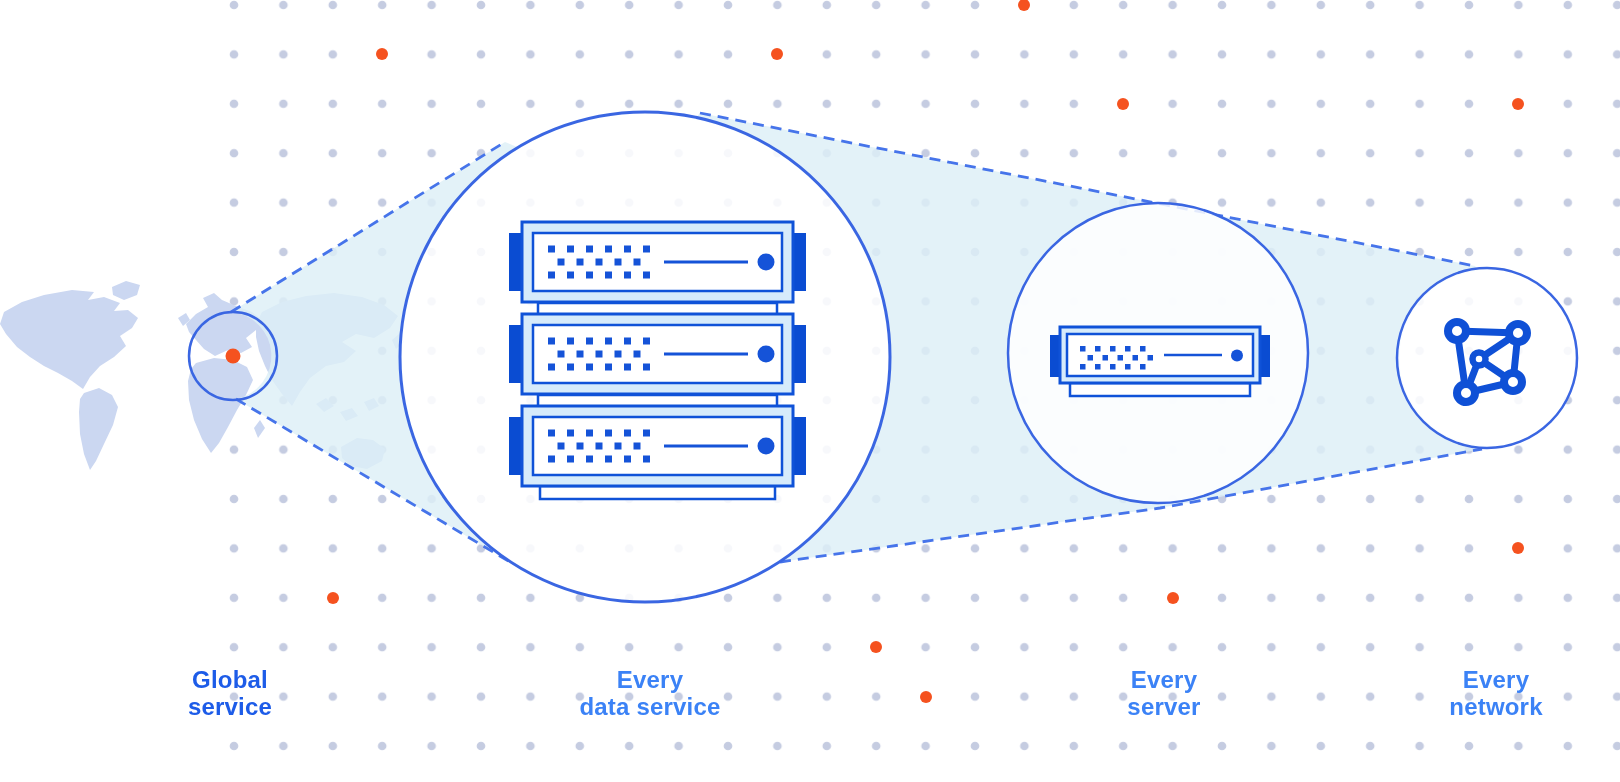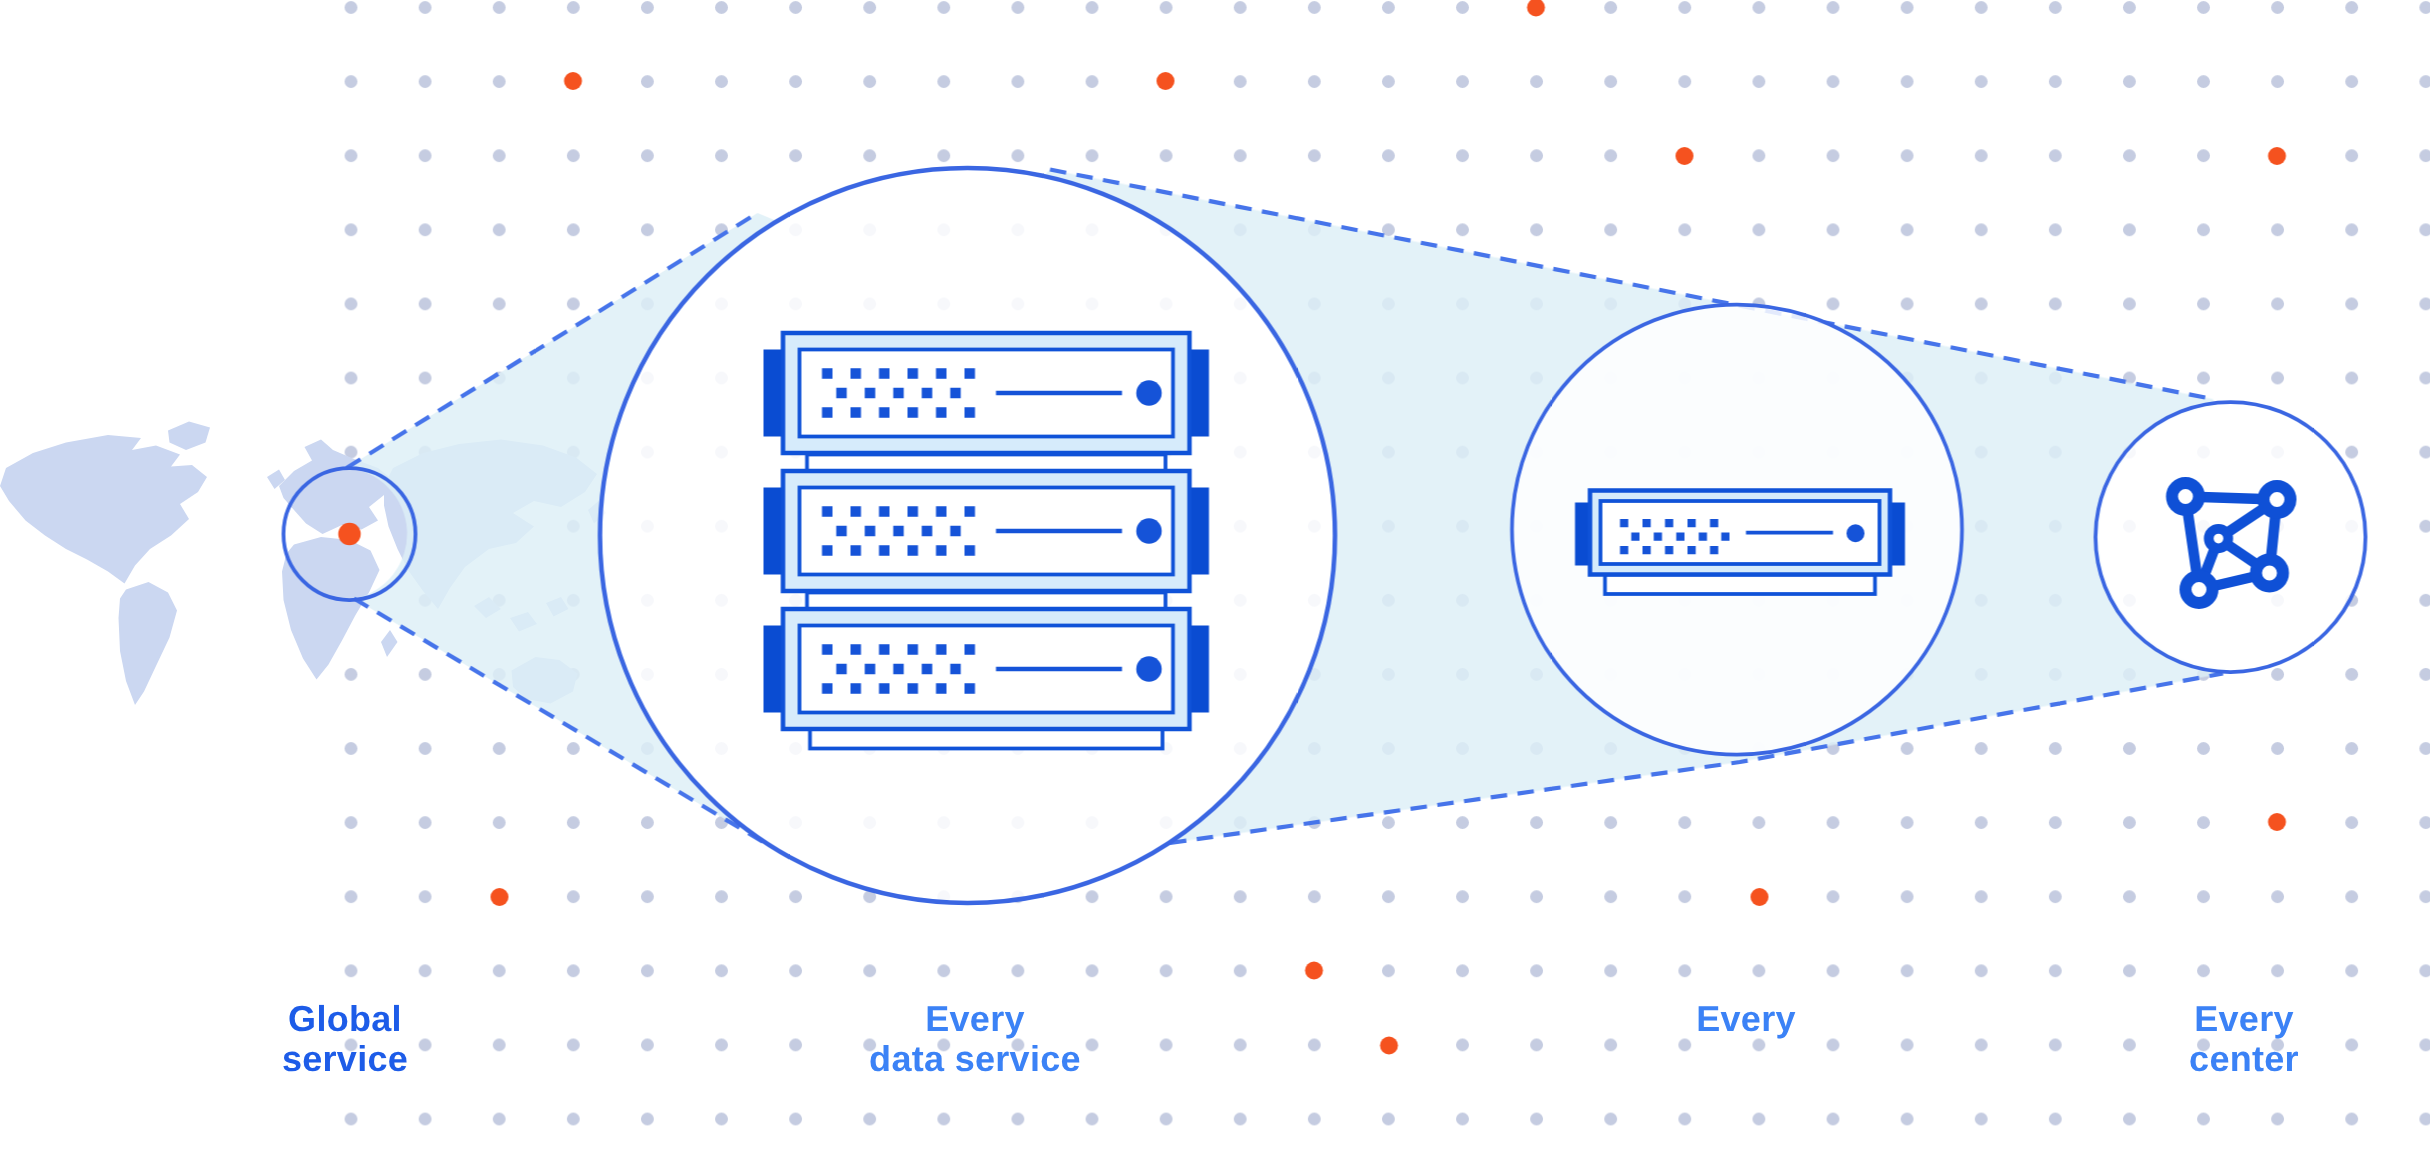--- a/index.html
+++ b/index.html
@@ -134,19 +134,20 @@
 <div class="stage-label highlight" style="left:120px;top:666px;">
   <div>Global</div>
   <div>service</div>
 </div>
 <div class="stage-label" style="left:540px;top:666px;">
   <div>Every</div>
   <div>data service</div>
 </div>
 <div class="stage-label" style="left:1054px;top:666px;">
   <div>Every</div>
+  <div>server</div>
 </div>
 <div class="stage-label" style="left:1386px;top:666px;">
   <div>Every</div>
-  <div>center</div>
+  <div>network</div>
 </div>
 
 </div>
 
 </body></html>

